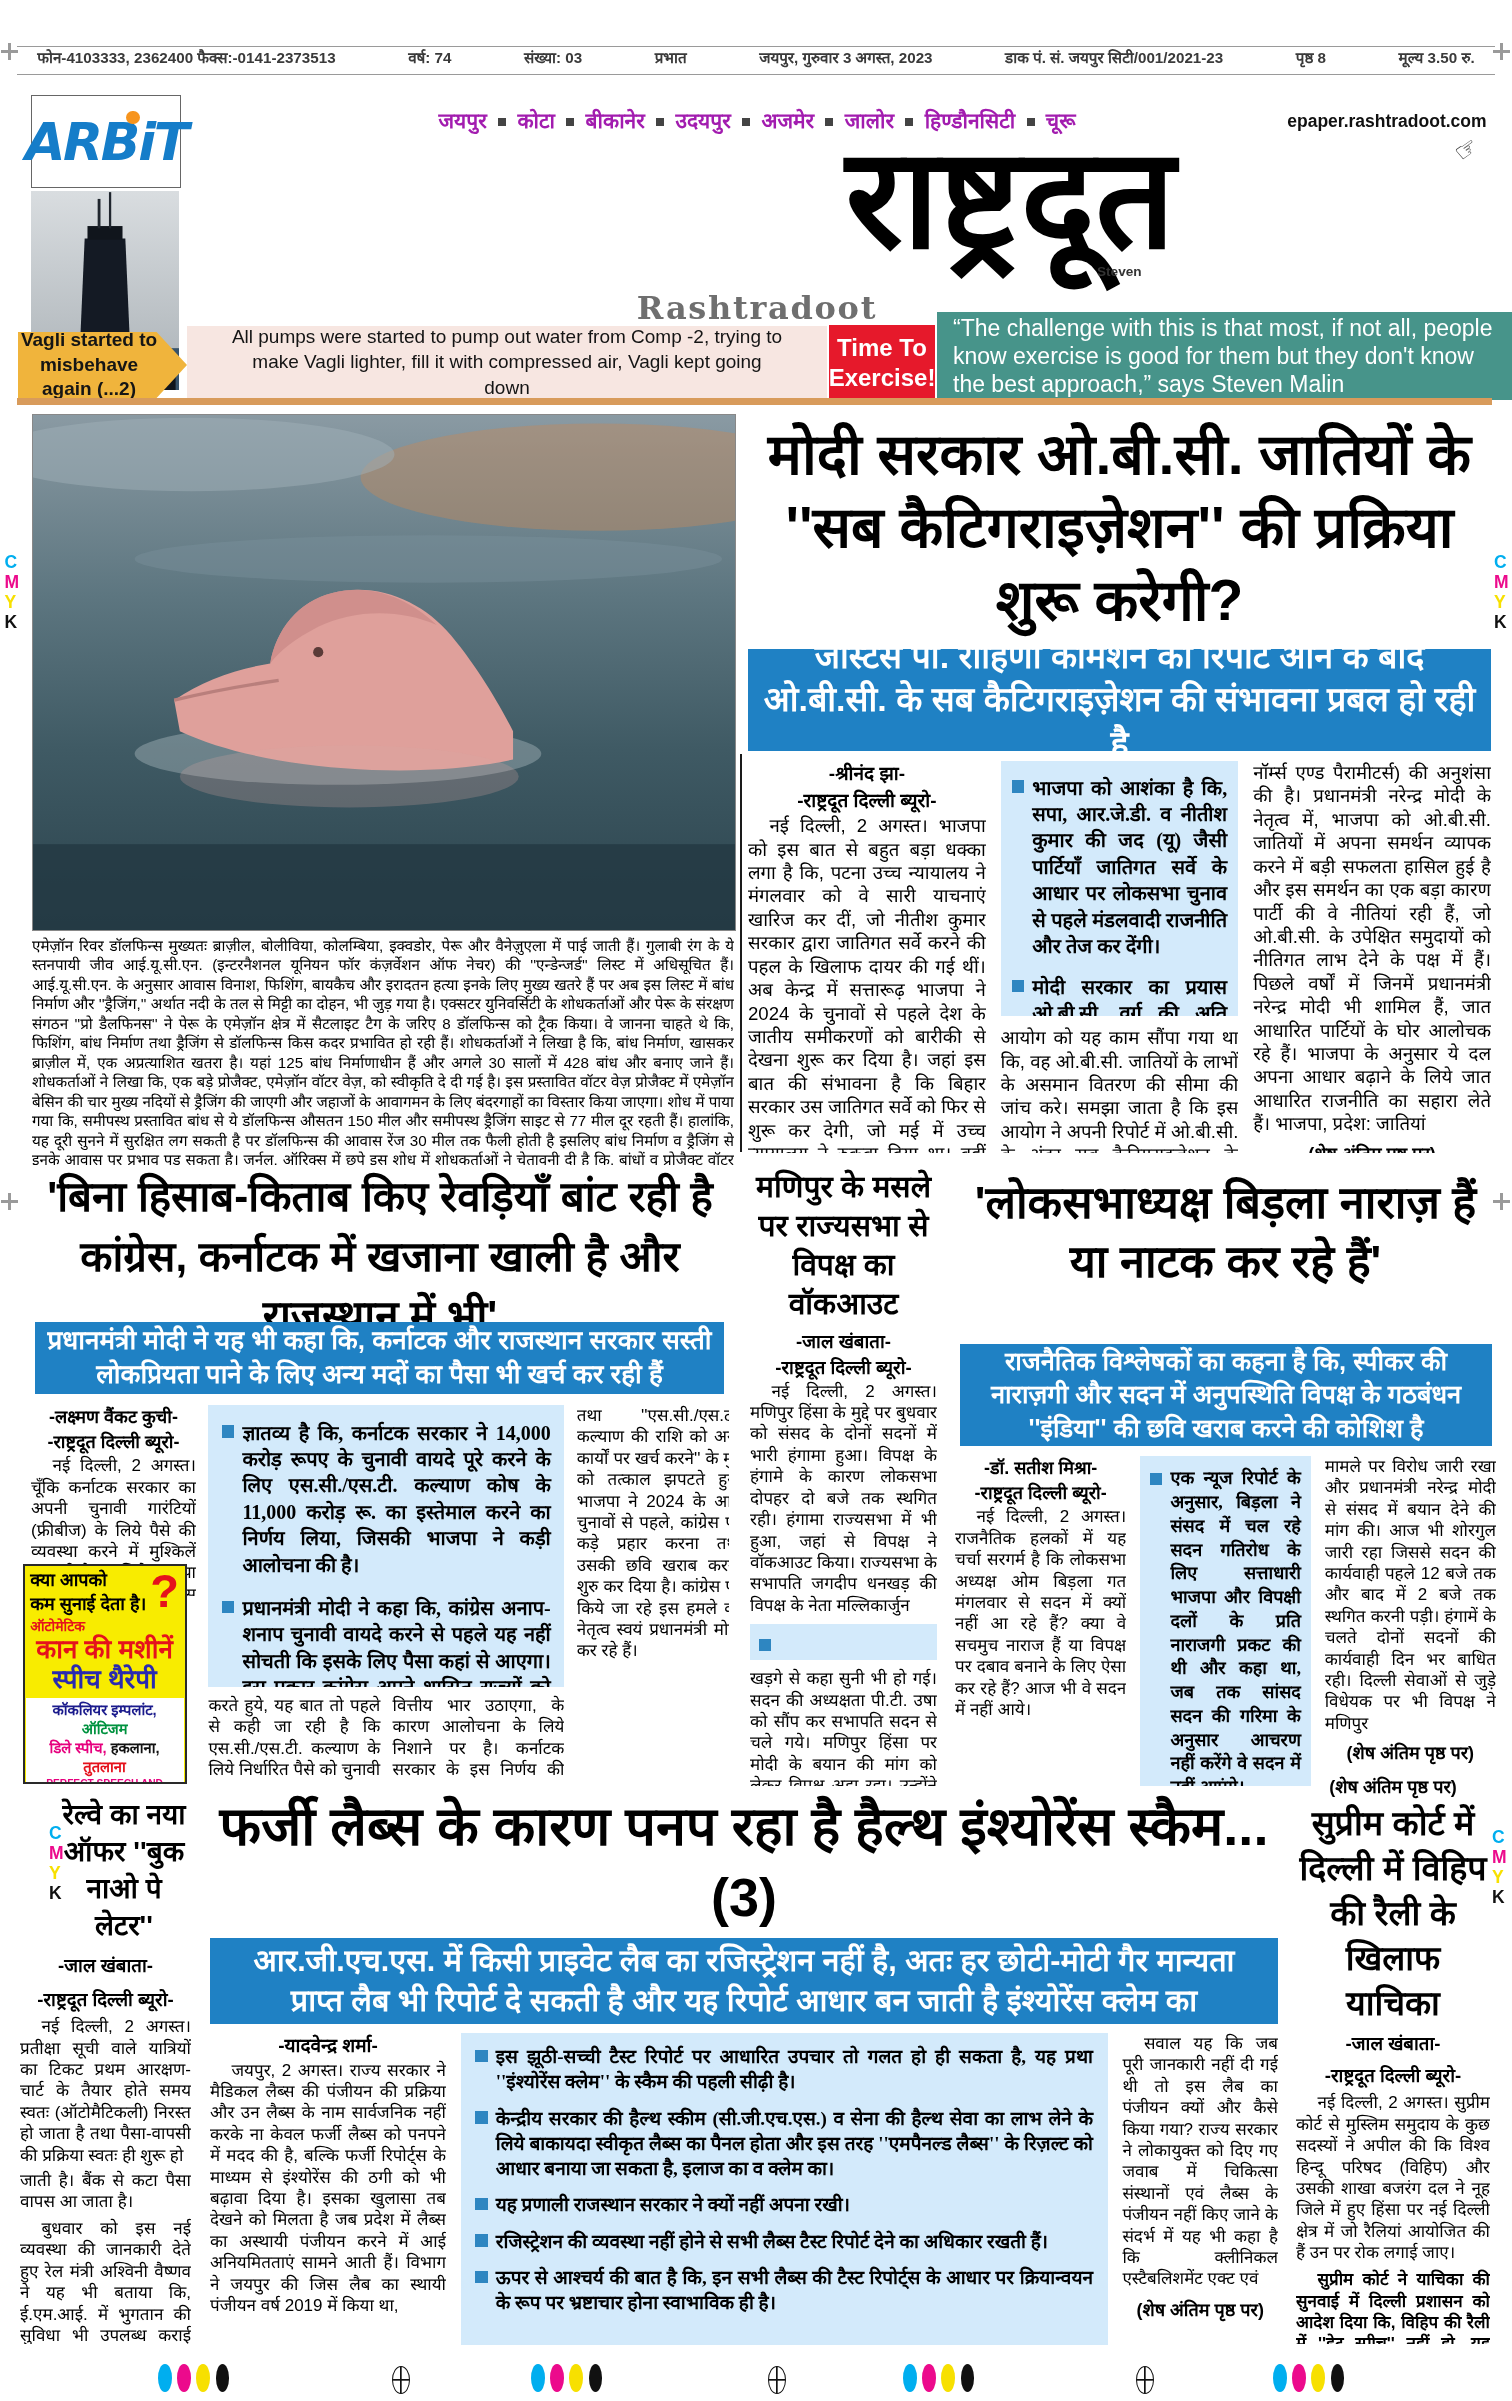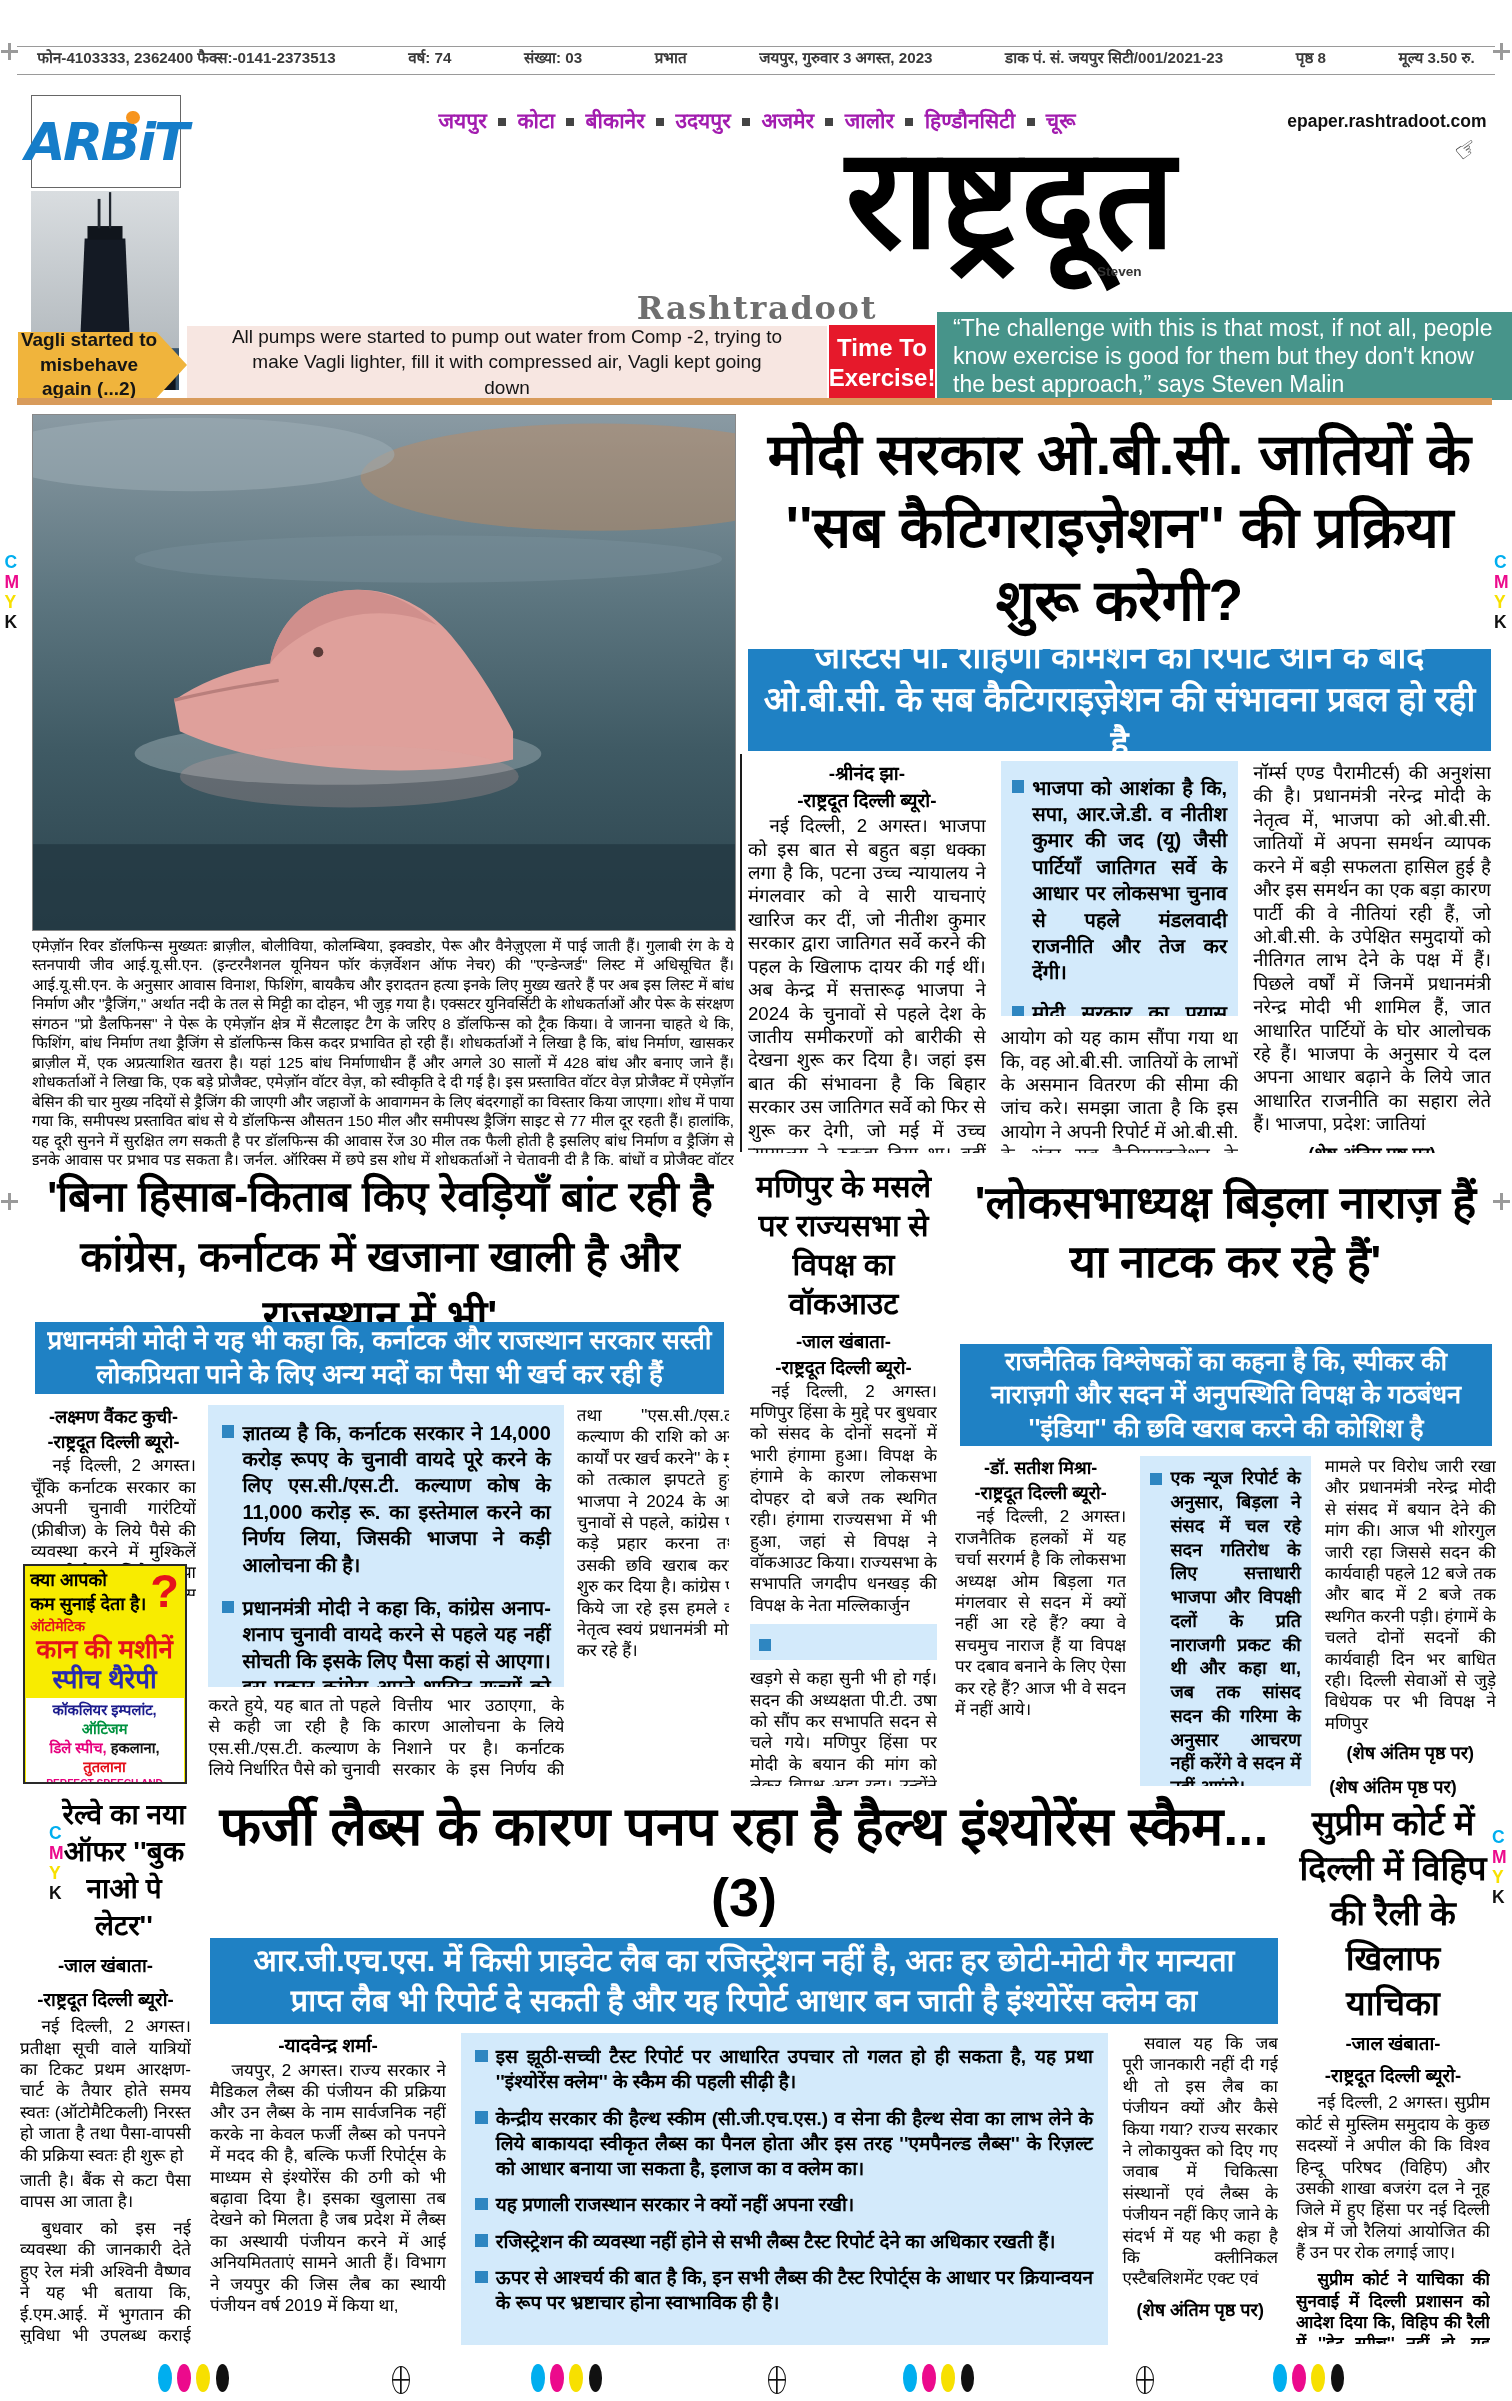--- a/index.html
+++ b/index.html
@@ -55,21 +55,21 @@
   .caption{position:absolute;left:32px;top:936px;width:702px;height:229px;overflow:hidden;
            font-size:15.2px;line-height:1.28;text-align:justify;color:#000;}
   .vrule1{position:absolute;left:740px;top:754px;width:1.7px;height:398px;background:#1a1a1a;}
   
   .hl{font-weight:bold;text-align:center;color:#000;}
   .bluesub{background:#1f81c4;color:#fff;font-weight:bold;text-align:center;
            display:flex;align-items:center;justify-content:center;box-sizing:border-box;}
   .byl{text-align:center;font-weight:bold;font-size:19px;line-height:1.4;}
   .body{font-size:17.5px;line-height:1.26;text-align:justify;}
   .cols{display:flex;overflow:hidden;}
-  .bbox{background:#d3eafb;box-sizing:border-box;display:flex;flex-direction:column;}
+  .bbox{background:#d3eafb;box-sizing:border-box;display:flex;flex-direction:column;font-family:Liberation Serif, serif;}
   .bul{display:flex;gap:8px;}
   .bul .sq{flex:none;width:12.4px;height:12.4px;background:#2e86c1;margin-top:5.6px;}
   .bul span{font-size:20px;line-height:1.32;font-weight:bold;text-align:justify;}
   .cont{font-weight:bold;text-align:center;font-size:18px;}
   
   .obc-hl{position:absolute;left:748px;top:418px;width:743px;font-size:57px;line-height:1.28;}
   .obc-sub{position:absolute;left:748px;top:649px;width:743px;height:102px;font-size:34px;line-height:1.28;padding:0 14.7px;}
   .obc-cols{position:absolute;left:748px;top:761px;width:743px;height:392px;gap:14.7px;}
   .obc-cols .col{flex:1;overflow:hidden;}
   .obc-box{padding:13.6px 11.3px;gap:14.7px;height:255px;overflow:hidden;margin-bottom:10.2px;}

